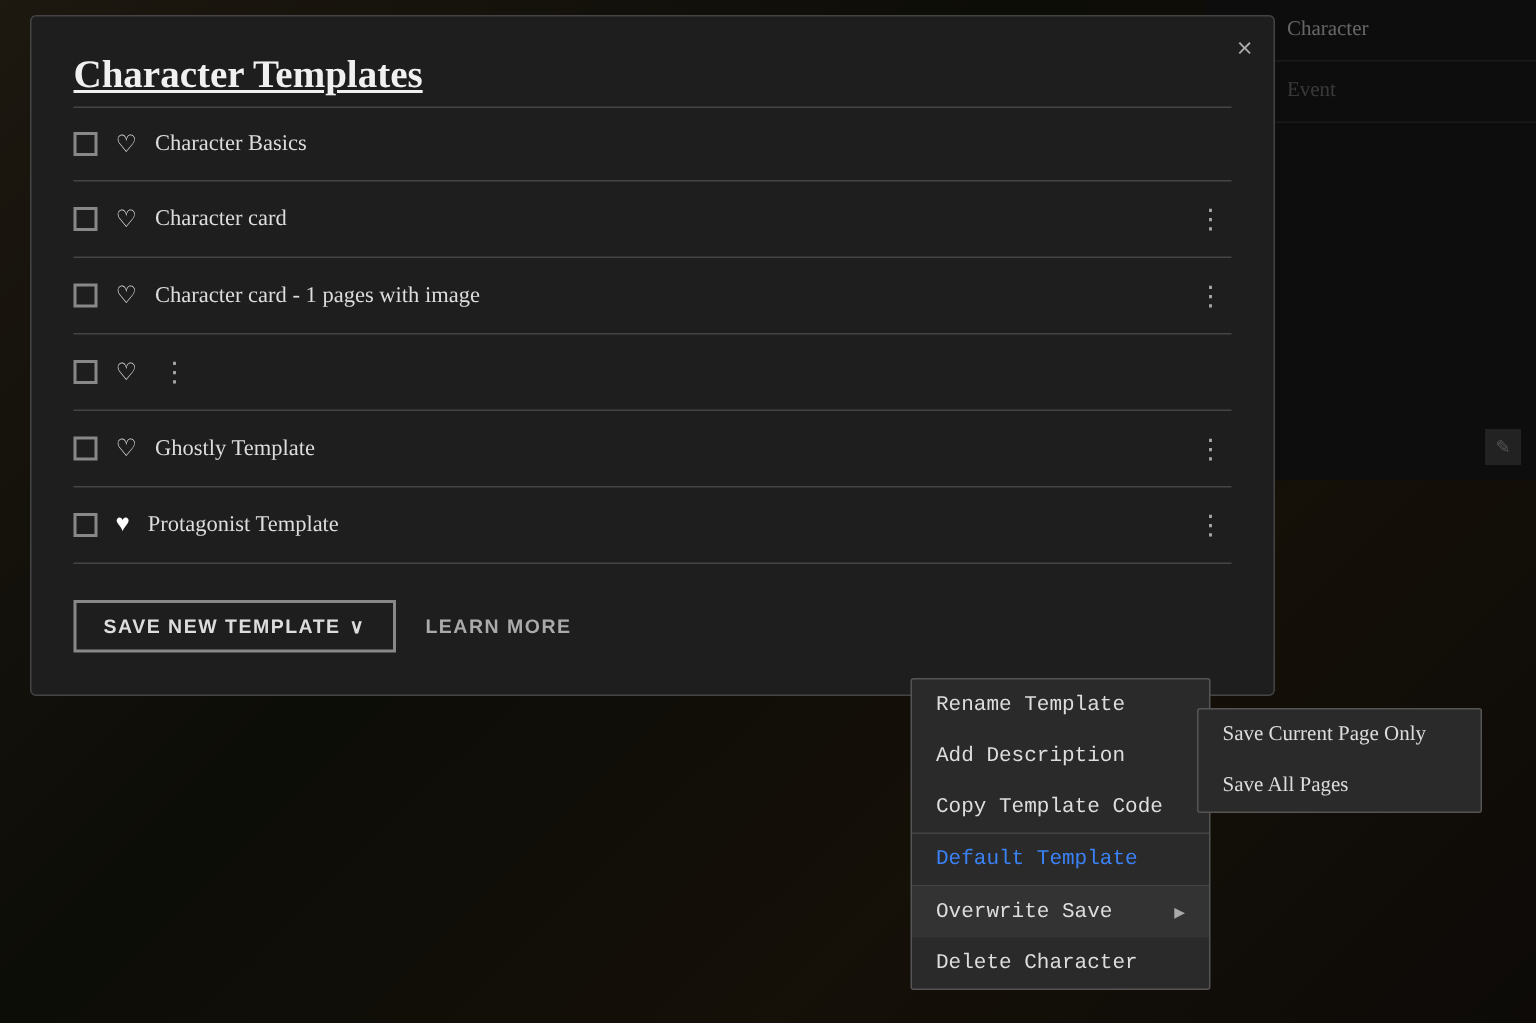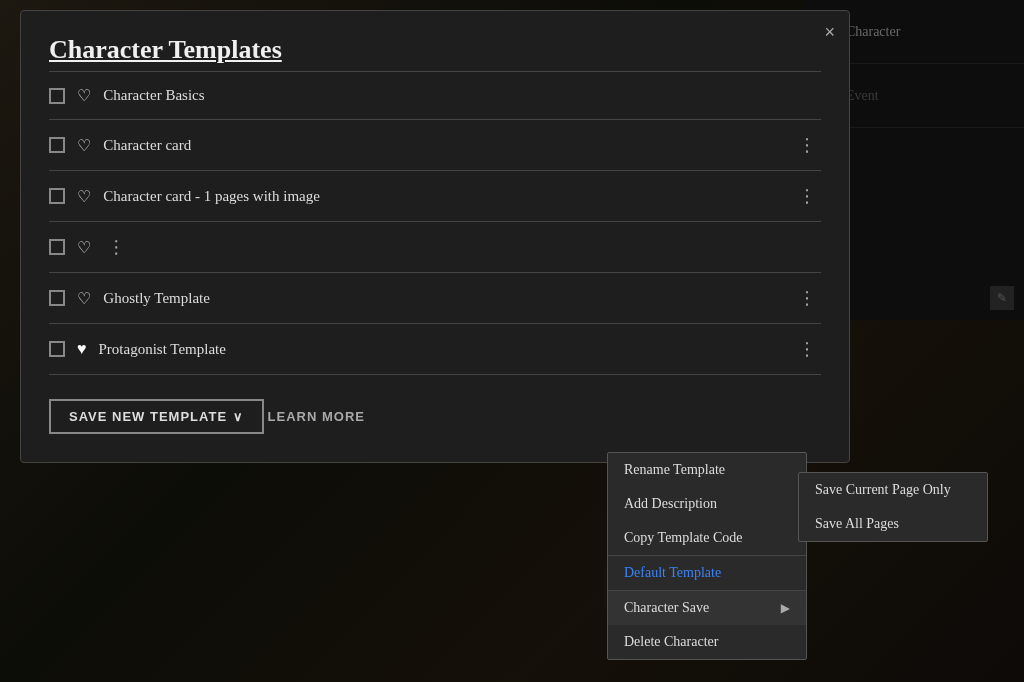--- a/index.html
+++ b/index.html
@@ -28,22 +28,22 @@
       height: 320px;
       background: #1a1a1a;
       display: flex;
       flex-direction: column;
       gap: 0;
     }
 
     .bg-character-item {
       display: flex;
       align-items: center;
-      gap: 8px;
-      padding: 22px 14px;
+      gap: 20px;
+      padding: 10px 14px;
       color: #ccc;
       font-size: 14px;
       border-bottom: 1px solid #333;
     }
 
     .bg-character-item .icon-char {
       font-size: 16px;
     }
 
     .bg-edit-btn {
@@ -156,21 +156,21 @@
       cursor: pointer;
       padding: 0 4px;
       letter-spacing: 1px;
     }
 
     
     .dialog-footer {
       margin-top: 24px;
       display: flex;
       align-items: center;
-      gap: 4px;
+      gap: 20px;
     }
 
     .save-new-btn {
       border: 2px solid #888;
       background: transparent;
       color: #ddd;
       padding: 8px 18px;
       font-size: 13px;
       font-weight: bold;
       letter-spacing: 1px;
@@ -195,20 +195,21 @@
       position: absolute;
       top: 452px;
       left: 607px;
       width: 200px;
       background: #2a2a2a;
       border: 1px solid #555;
       border-radius: 2px;
       z-index: 100;
       color: #ddd;
       font-size: 14px;
+      font-family: Liberation Mono, monospace;
     }
 
     .context-menu-item {
       padding: 9px 16px;
       cursor: pointer;
       display: flex;
       align-items: center;
       justify-content: space-between;
       white-space: nowrap;
     }
@@ -339,21 +340,21 @@
   </div>
   <div class="context-menu-item">
     <span>Copy Template Code</span>
   </div>
   <div class="context-menu-separator"></div>
   <div class="context-menu-item disabled">
     <span>Default Template</span>
   </div>
   <div class="context-menu-separator"></div>
   <div class="context-menu-item active">
-    <span>Character Save</span>
+    <span>Overwrite Save</span>
     <span class="chevron-right">▶</span>
   </div>
   <div class="context-menu-item">
     <span>Delete Character</span>
   </div>
 </div>
 
 <div class="submenu">
   <div class="submenu-item">
     <span>Save Current Page Only</span>

